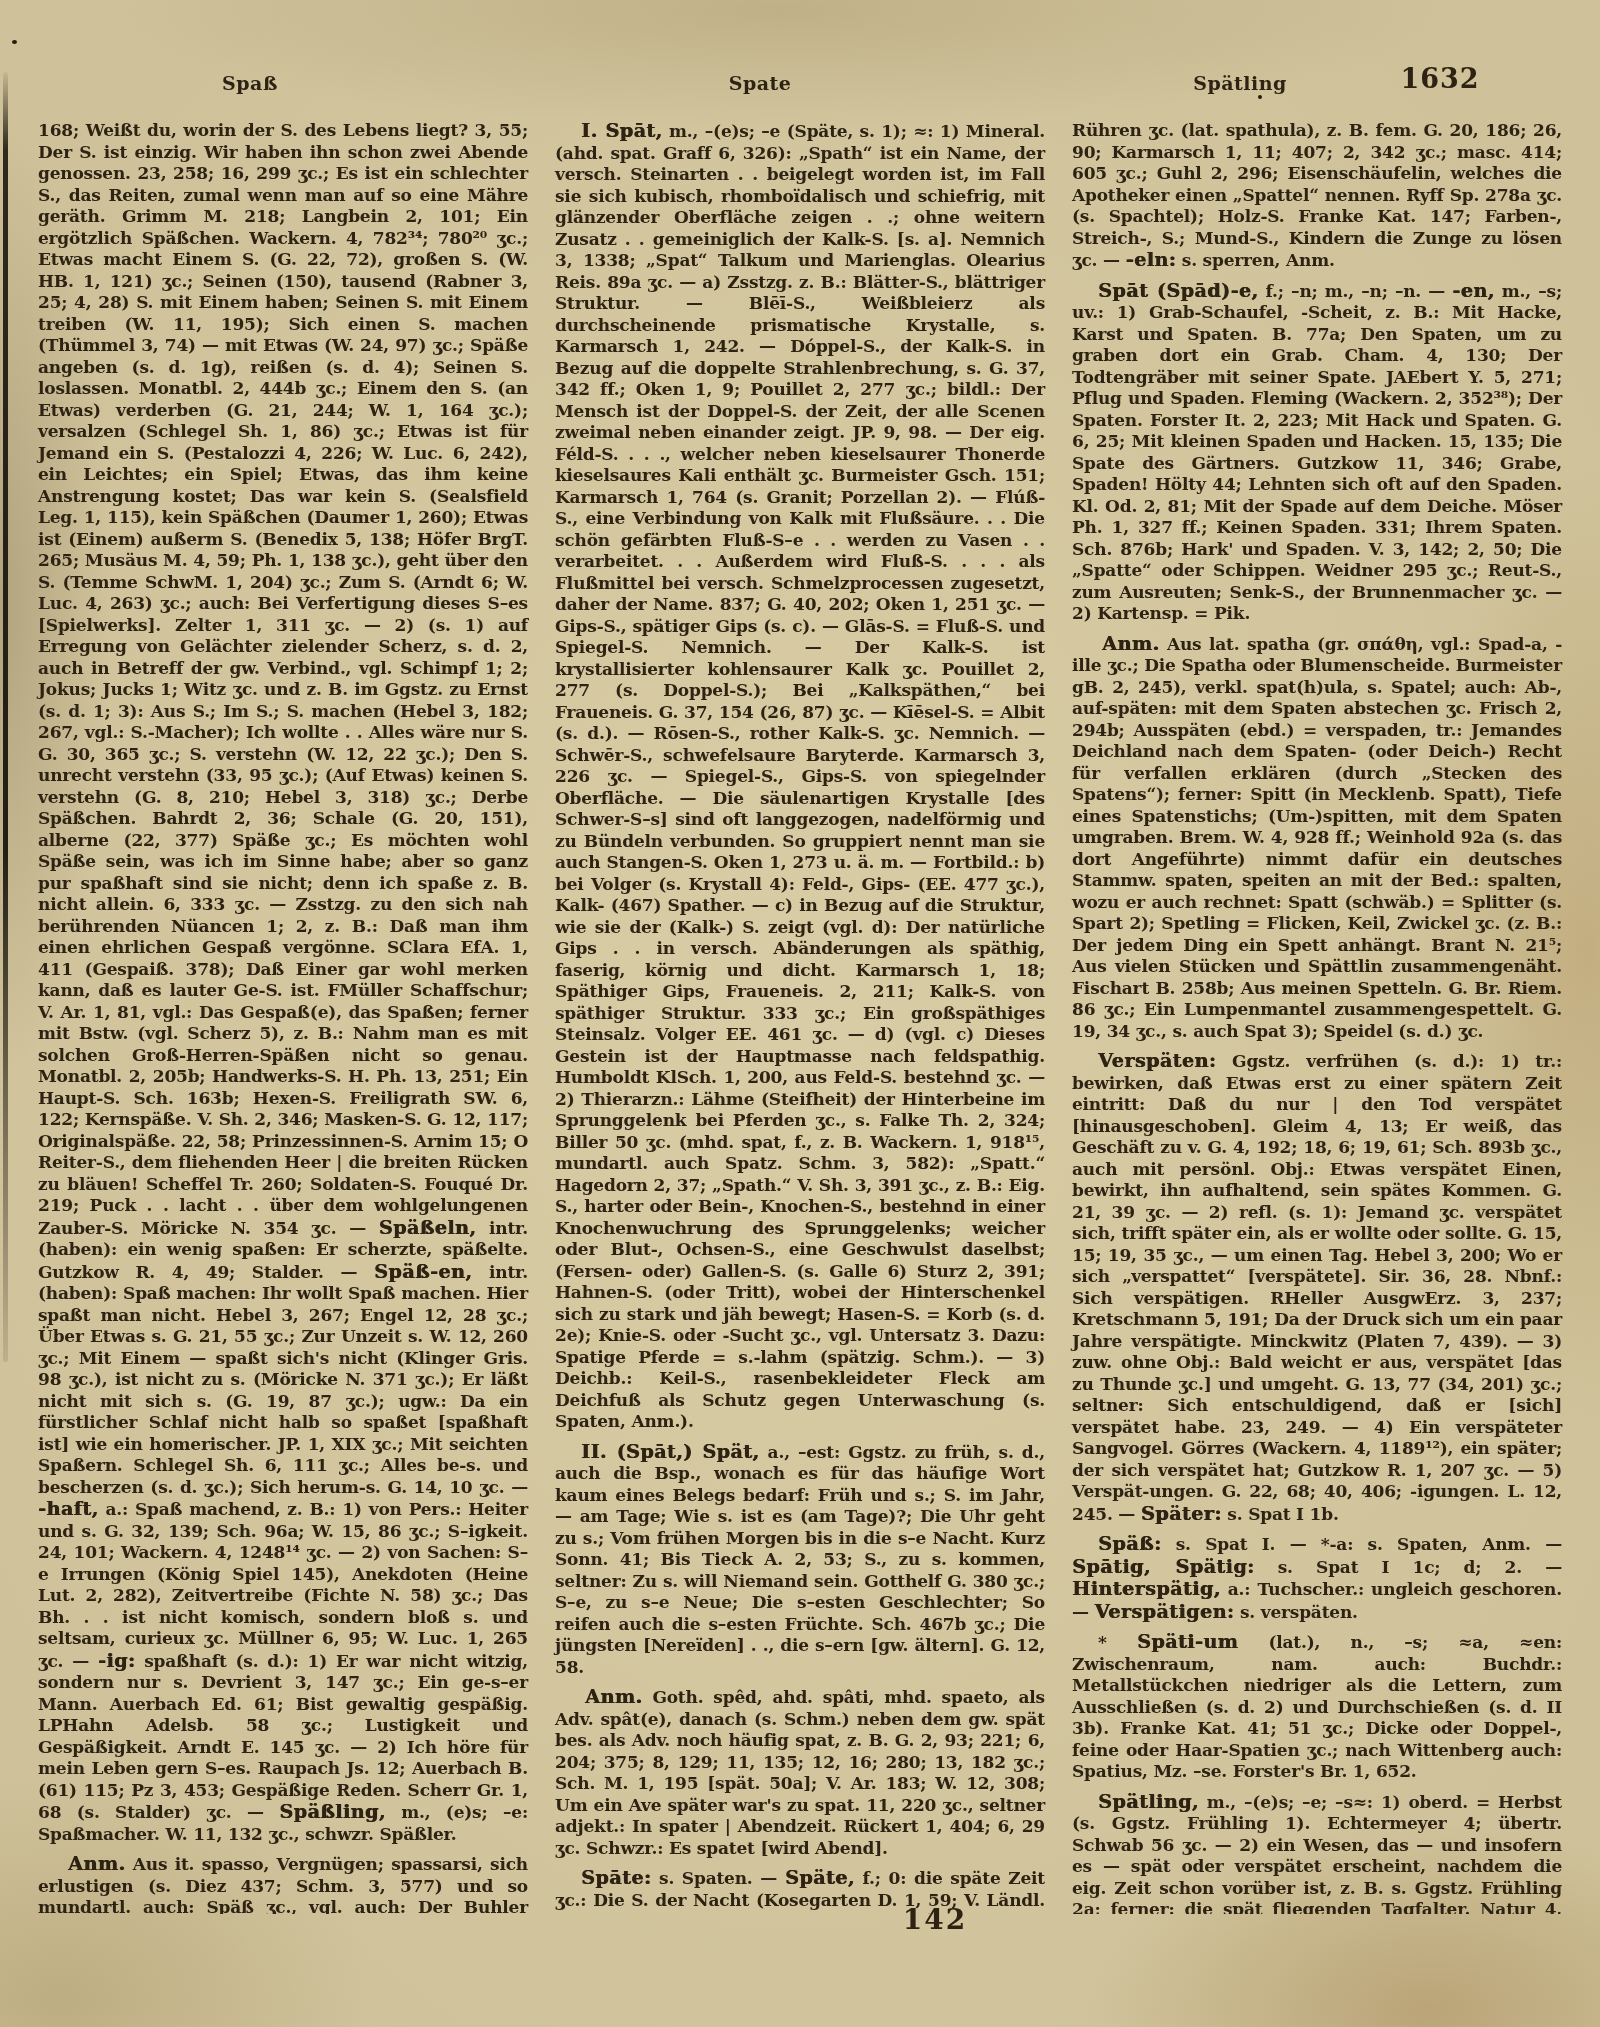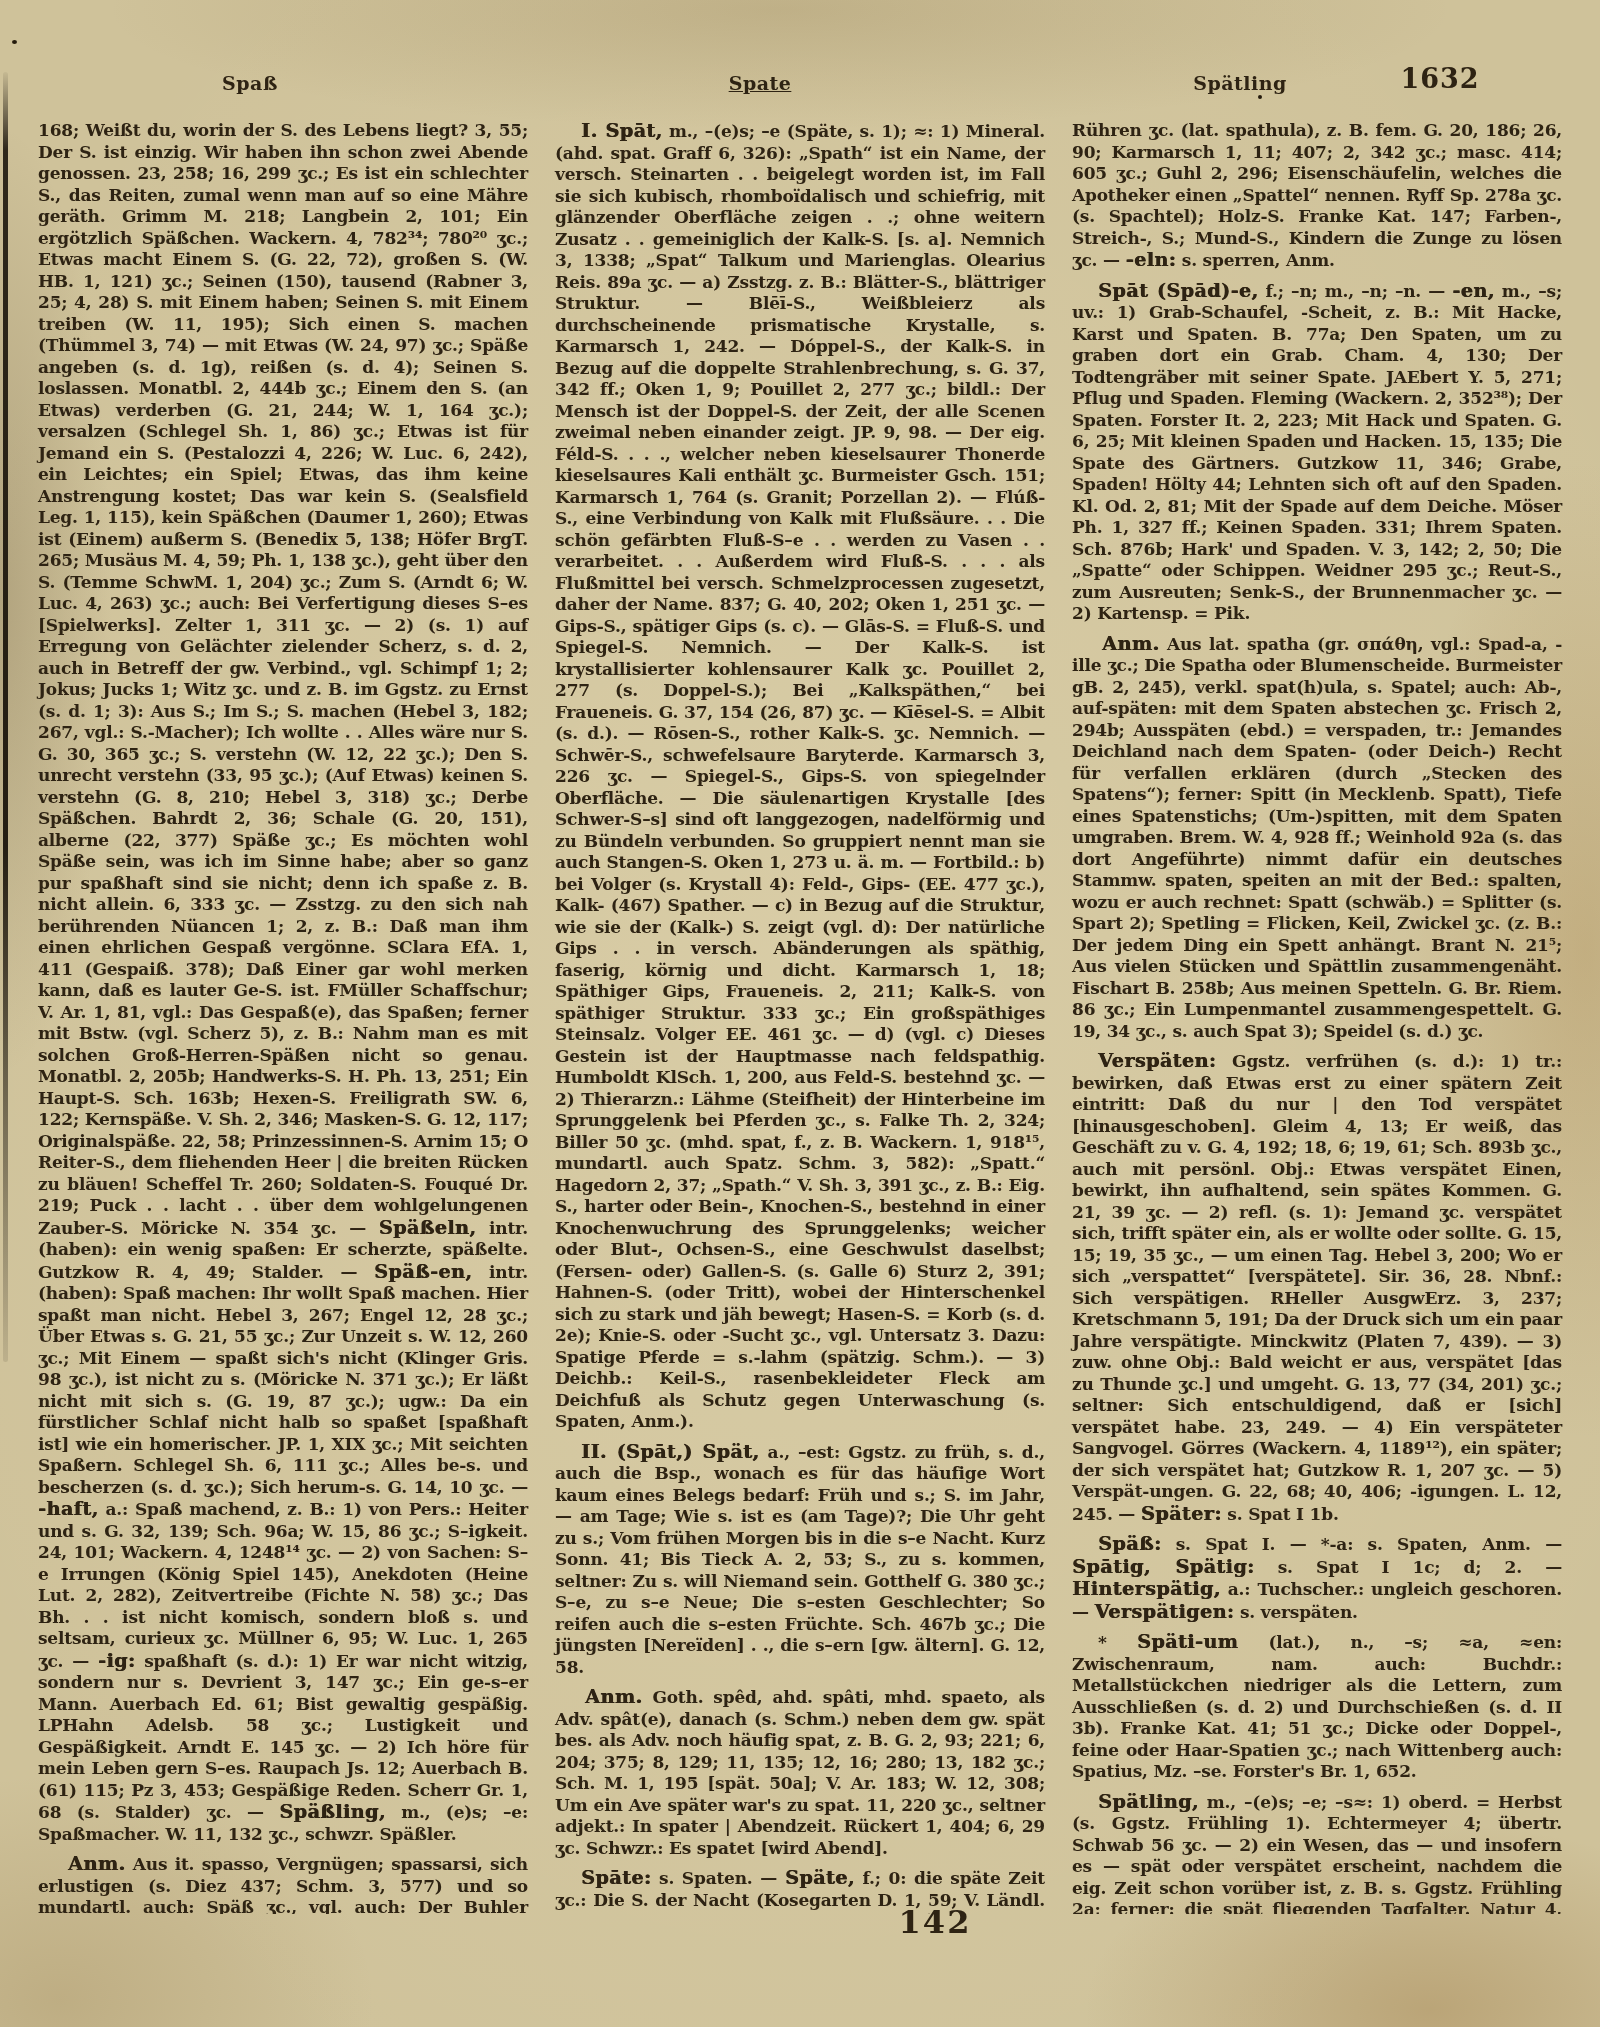--- a/index.html
+++ b/index.html
@@ -24,21 +24,21 @@
     background:linear-gradient(to bottom, rgba(20,14,6,.05), rgba(20,14,6,.85) 6%, rgba(20,14,6,.9) 60%, rgba(20,14,6,.1));
     border-radius:3px;
   }
   .speck{position:absolute;background:#241a0c;border-radius:50%;}
   .running-head{
     position:absolute;top:70px;height:26px;line-height:26px;
     text-align:center;font-size:19px;font-weight:bold;
     letter-spacing:.5px;
   }
   .rh-left{left:150px;width:200px;}
-  .rh-center{left:660px;width:200px;text-decoration:underline;}
+  .rh-center{left:660px;width:200px;}
   .rh-right{left:1130px;width:220px;}
   .page-number{
     position:absolute;top:62px;left:1385px;width:110px;
     font-size:27px;line-height:34px;text-align:center;font-weight:bold;
     letter-spacing:1px;
   }
   .col{
     position:absolute;top:112px;width:506px;height:1802px;
     overflow:hidden;
     font-size:17px;line-height:21.5px;font-weight:bold;
@@ -49,21 +49,21 @@
   .col-2{left:547px;}
   .col-3{left:1064px;}
   .col p{margin:8px;padding:0;}
   .ind{text-indent:26px;}
   .cont{text-indent:0;}
   .anm{text-indent:30px;}
   .hw{font-size:1.13em;letter-spacing:.4px;text-shadow:.6px 0 currentColor;}
   .imprint{margin-top:3px;margin-left:55px;font-size:16px;text-indent:0;}
   .sheet-signature{
     position:absolute;left:880px;top:1903px;width:110px;
-    text-align:center;font-size:32px;font-weight:bold;letter-spacing:2px;
+    text-align:center;font-size:28px;font-weight:bold;letter-spacing:2px;
   }
 </style>
 </head>
 <body>
 
 <div class="page">
 
   <div class="gutter-line"></div>
   <div class="speck" style="left:12px;top:40px;width:5px;height:4px;"></div>
   <div class="speck" style="left:1258px;top:95px;width:4px;height:4px;"></div>

